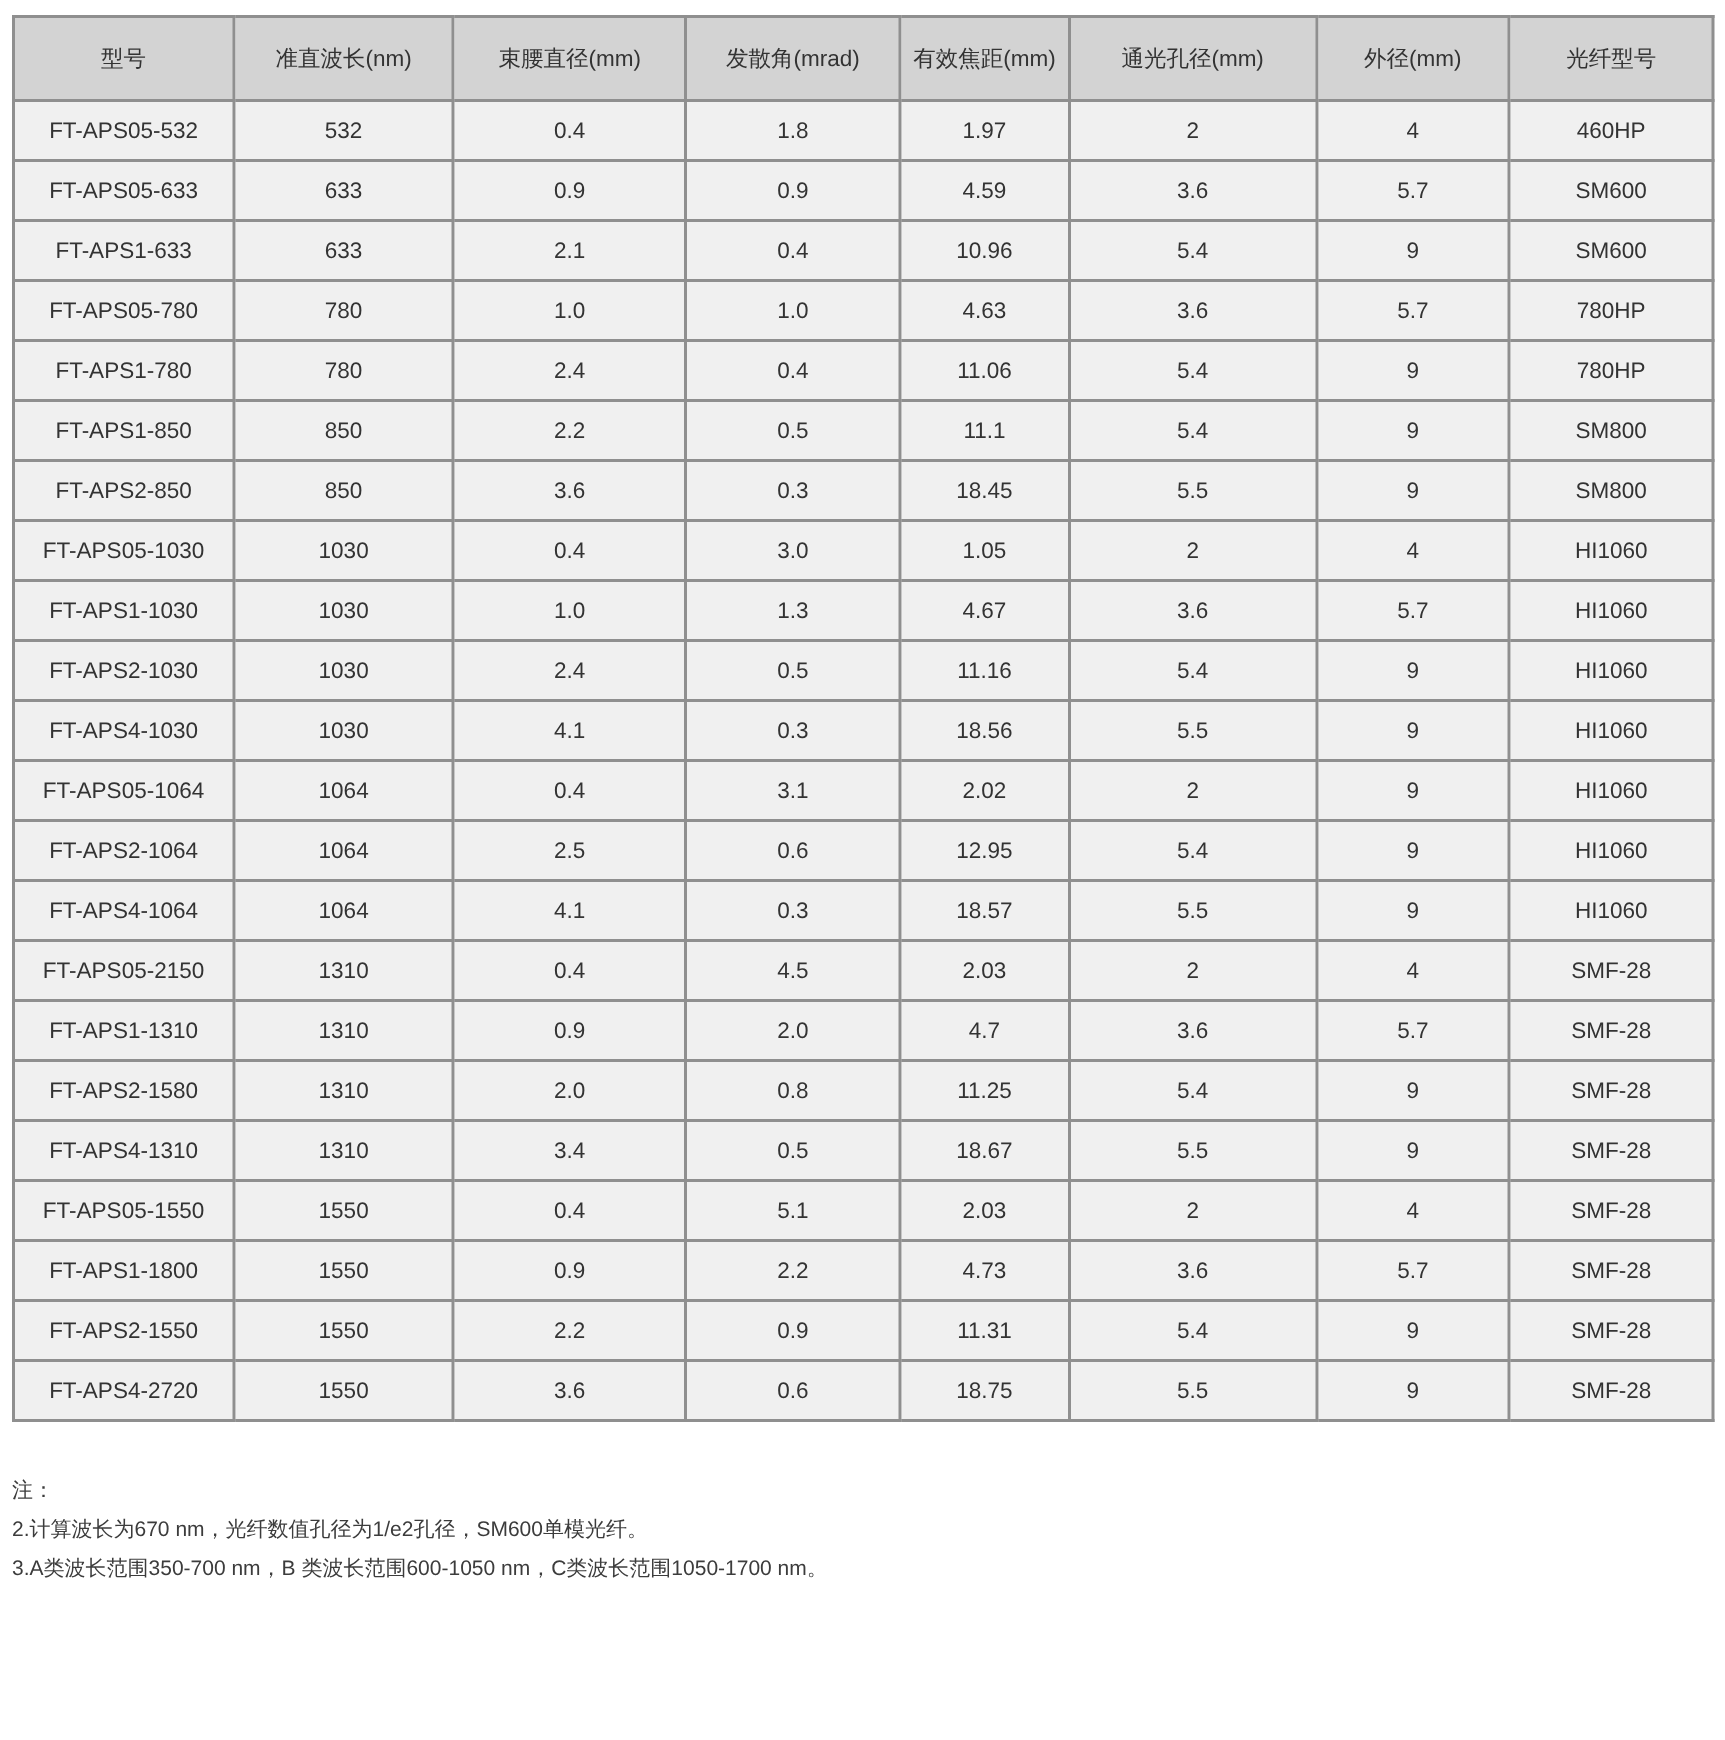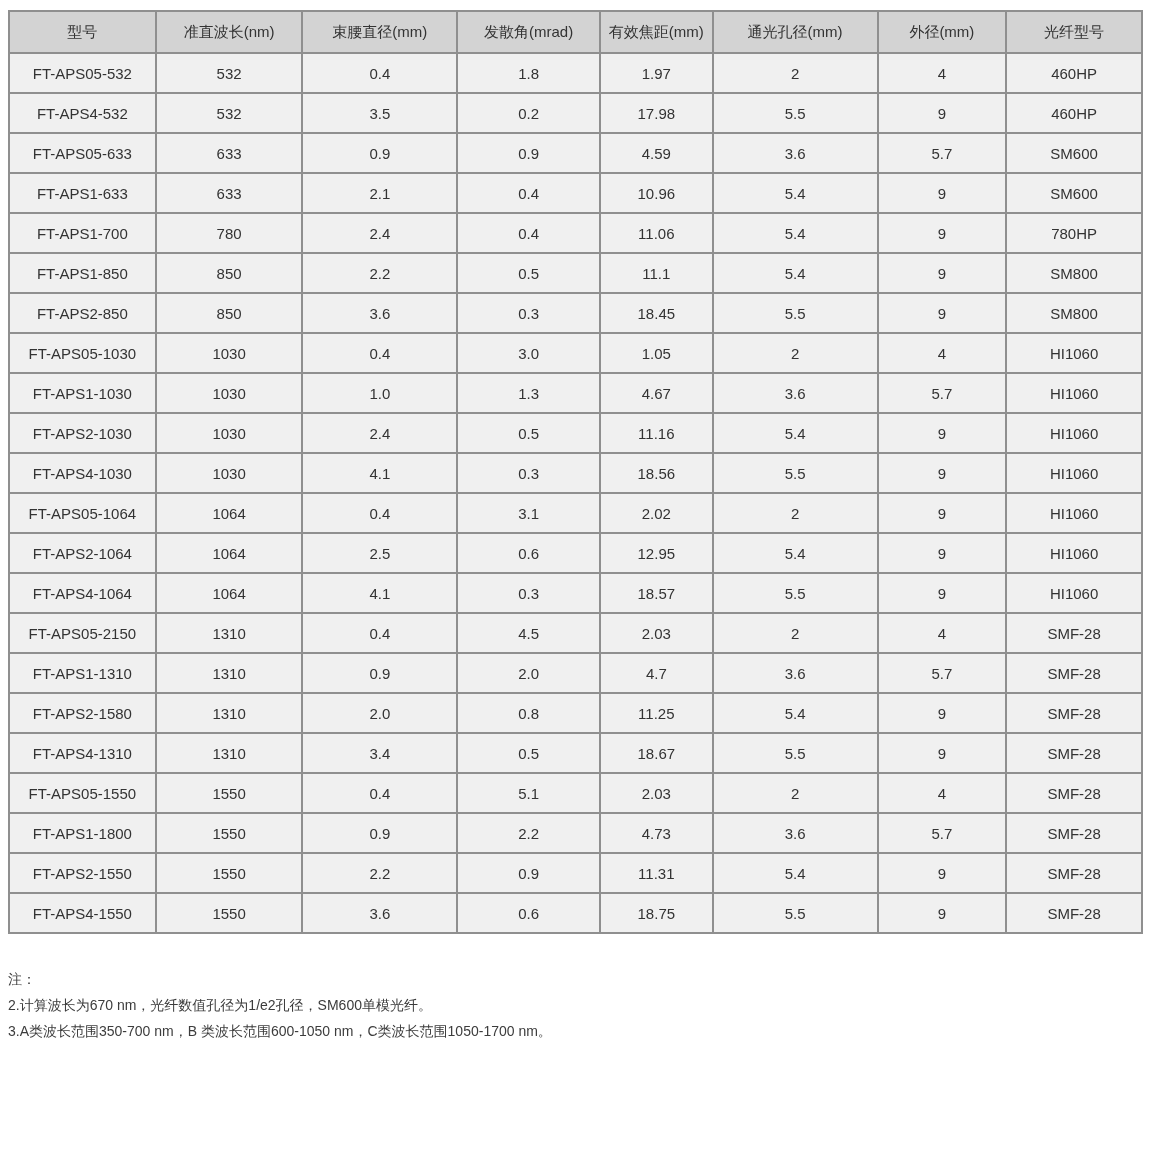--- a/index.html
+++ b/index.html
@@ -25,21 +25,21 @@
   table.spec-table th,
   table.spec-table td {
     border: 2px solid #8f8f8f;
     text-align: center;
     vertical-align: middle;
     padding: 0 4px;
     overflow: hidden;
     white-space: nowrap;
     font-weight: normal;
   }
-  table.spec-table thead tr { height: 42px; margin-top: 32px; }
+  table.spec-table thead tr { height: 56px; margin-top: 32px; }
   table.spec-table tbody tr { height: 40px; }
   table.spec-table th { background: #d3d3d3; color: #333333; }
   table.spec-table td { background: #f0f0f0; color: #333333; }
   .notes {
     margin: 32px 0 0 8px;
     font-size: 14px;
     color: #3c3c3c;
     line-height: 26px;
   }
   .notes .note-line { margin: 0; }
@@ -77,51 +77,51 @@
           <td>FT-APS05-532</td>
           <td>532</td>
           <td>0.4</td>
           <td>1.8</td>
           <td>1.97</td>
           <td>2</td>
           <td>4</td>
           <td>460HP</td>
         </tr>
         <tr>
-          <td>FT-APS4-532</td>
-          <td>532</td>
-          <td>3.5</td>
-          <td>0.2</td>
-          <td>17.98</td>
-          <td>5.5</td>
-          <td>9</td>
-          <td>460HP</td>
-        </tr>
-        <tr>
           <td>FT-APS05-633</td>
           <td>633</td>
           <td>0.9</td>
           <td>0.9</td>
           <td>4.59</td>
           <td>3.6</td>
           <td>5.7</td>
           <td>SM600</td>
         </tr>
         <tr>
           <td>FT-APS1-633</td>
           <td>633</td>
           <td>2.1</td>
           <td>0.4</td>
           <td>10.96</td>
           <td>5.4</td>
           <td>9</td>
           <td>SM600</td>
         </tr>
         <tr>
-          <td>FT-APS1-700</td>
+          <td>FT-APS05-780</td>
+          <td>780</td>
+          <td>1.0</td>
+          <td>1.0</td>
+          <td>4.63</td>
+          <td>3.6</td>
+          <td>5.7</td>
+          <td>780HP</td>
+        </tr>
+        <tr>
+          <td>FT-APS1-780</td>
           <td>780</td>
           <td>2.4</td>
           <td>0.4</td>
           <td>11.06</td>
           <td>5.4</td>
           <td>9</td>
           <td>780HP</td>
         </tr>
         <tr>
           <td>FT-APS1-850</td>
@@ -277,21 +277,21 @@
           <td>FT-APS2-1550</td>
           <td>1550</td>
           <td>2.2</td>
           <td>0.9</td>
           <td>11.31</td>
           <td>5.4</td>
           <td>9</td>
           <td>SMF-28</td>
         </tr>
         <tr>
-          <td>FT-APS4-1550</td>
+          <td>FT-APS4-2720</td>
           <td>1550</td>
           <td>3.6</td>
           <td>0.6</td>
           <td>18.75</td>
           <td>5.5</td>
           <td>9</td>
           <td>SMF-28</td>
         </tr>
       </tbody>
   </table>

